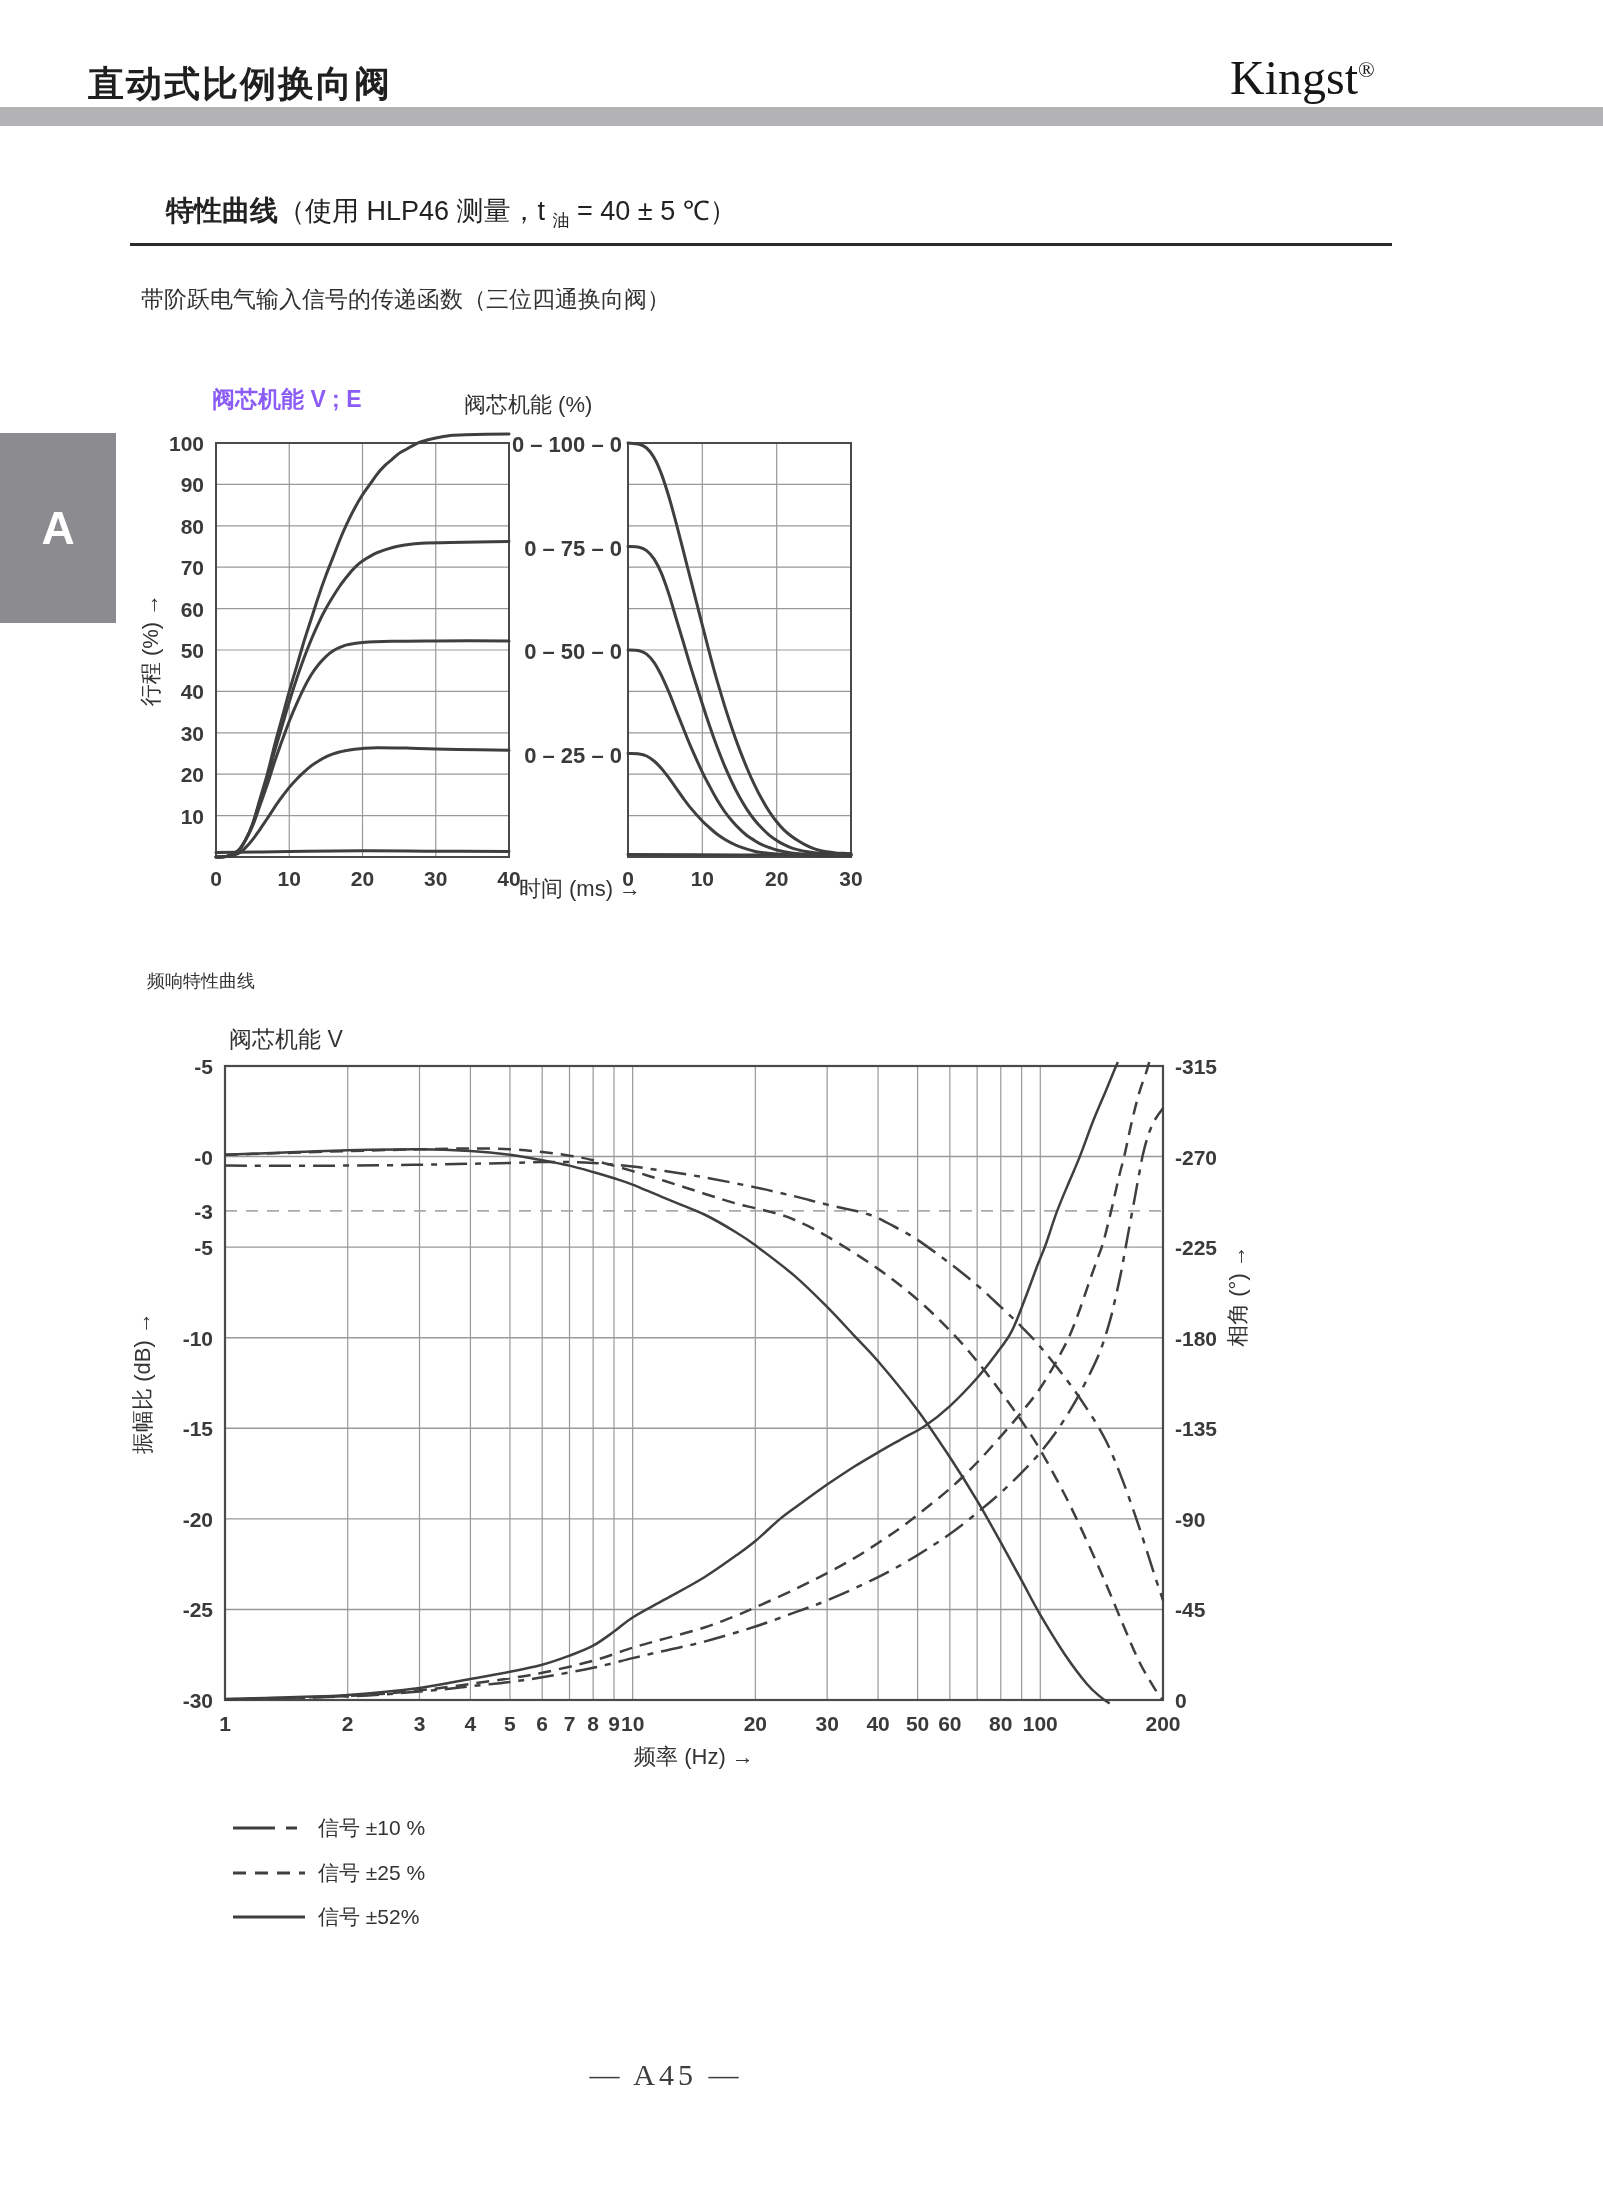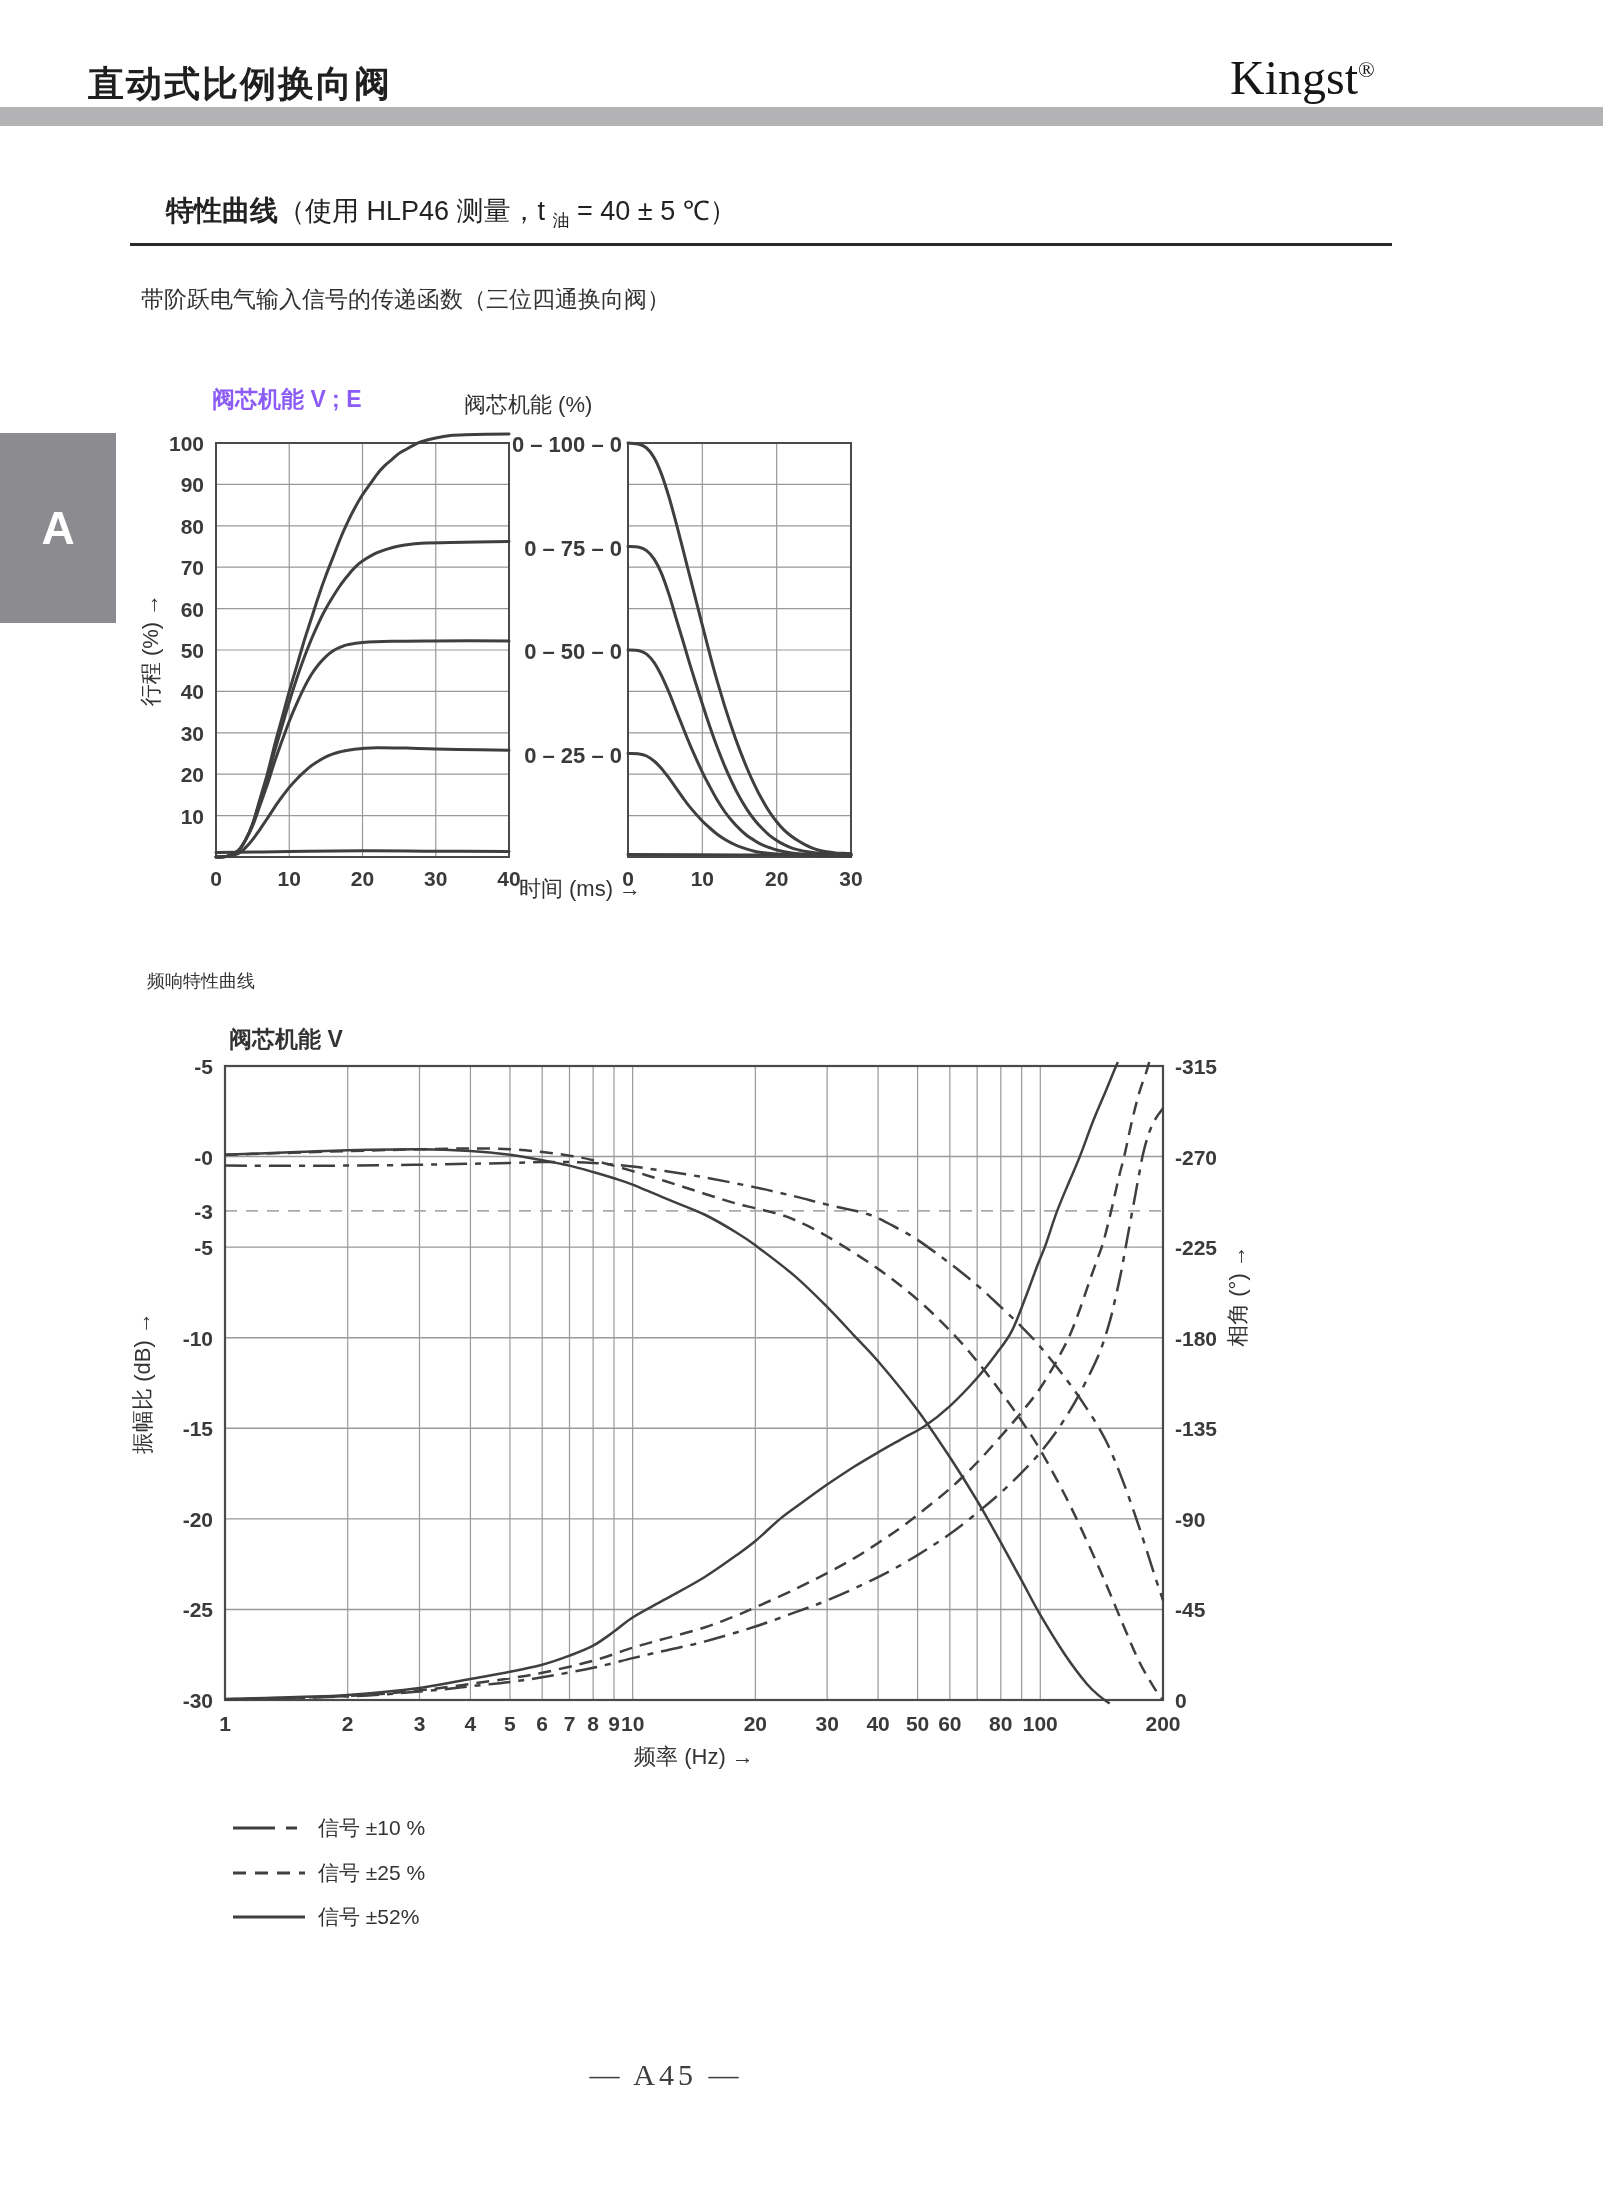--- a/index.html
+++ b/index.html
@@ -12,21 +12,21 @@
   #section-heading{left:130px;top:191px;font-size:27px;color:#222;white-space:nowrap;margin-left:36px;}
   #section-heading .b{font-weight:bold;font-size:28px;}
   #section-heading sub{font-size:17px;}
   #heading-underline{left:130px;top:243px;width:1262px;height:3px;background:#2a2a2a;}
   #step-heading{left:141px;top:284px;font-size:23px;font-weight:normal;color:#333;}
   #step-spool{left:212px;top:348px;font-size:23px;font-weight:bold;color:#8b5cf6;margin-top:36px;}
   #signal-label{left:464px;top:390px;font-size:22px;color:#333;}
   #a-tab{left:0;top:433px;width:116px;height:190px;background:#8b8b90;display:flex;align-items:center;justify-content:center;}
   #a-tab span{color:#ffffff;font-size:46px;font-weight:bold;}
   #freq-heading{left:147px;top:969px;font-size:18px;font-weight:normal;color:#333;}
-  #freq-spool{left:229px;top:1024px;font-size:23px;font-weight:bold;color:#333;}
+  #freq-spool{left:229px;top:1024px;font-size:23px;font-weight:normal;color:#333;}
   .legend-label{font-size:21px;color:#333;}
   #legend-label-0{left:318px;top:1814px;text-align:center;}
   #legend-label-1{left:318px;top:1859px;}
   #legend-label-2{left:318px;top:1903px;}
   #footer{left:0;top:2058px;width:1332px;text-align:center;font-family:"Liberation Serif",serif;font-size:30px;color:#3d3d3d;letter-spacing:4px;}
   svg text{font-family:"Liberation Sans",sans-serif;}
   .tick-t{font-size:21px;font-weight:bold;fill:#3a3a3a;}
   .side-t{font-size:22px;font-weight:bold;fill:#3a3a3a;}
   .axis-t{font-size:22px;fill:#333;}
 </style>

